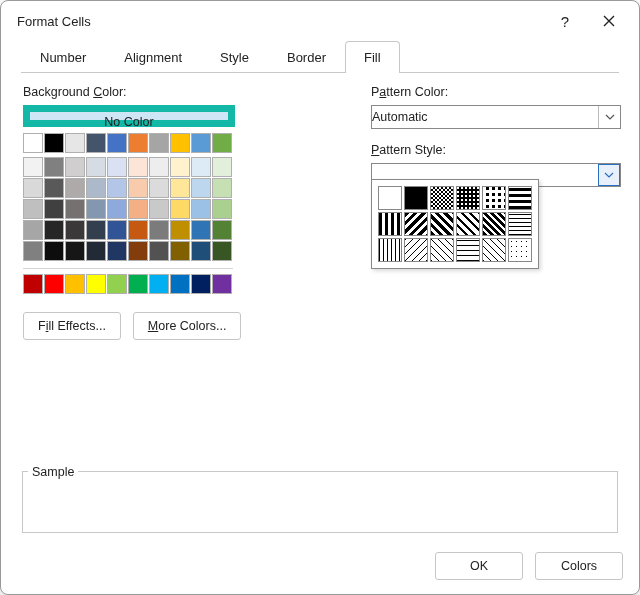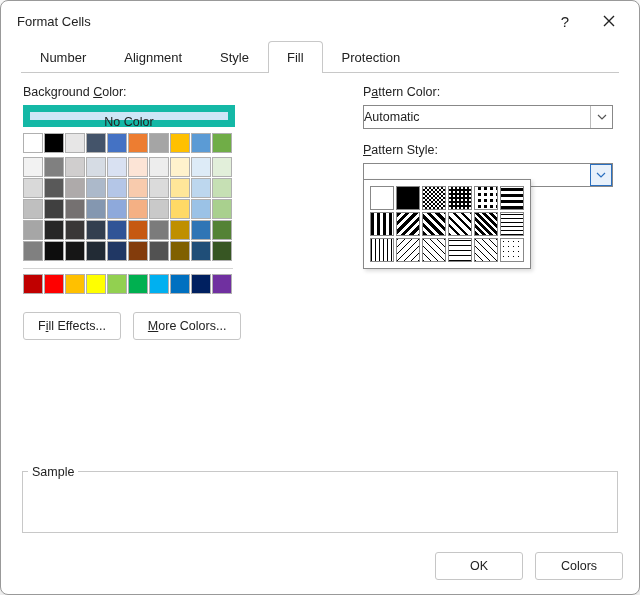--- a/index.html
+++ b/index.html
@@ -51,21 +51,21 @@
   .tab-underline {
     position:absolute; left:20px; right:20px; bottom:0;
     height:1px; background:#c8c8c8; z-index:1;
   }
   .tab.active::after {
     content:""; position:absolute; left:0; right:0; bottom:-1px; height:2px; background:#fff;
   }
 
   .body {
     flex:1; padding: 12px 22px 0 22px;
-    display:flex; gap:28px;
+    display:flex; gap:36px;
   }
   .col { display:flex; flex-direction:column; }
   .left { width: 280px; }
   .right { flex:1; min-width:0; position:relative;margin-left:32px; }
 
   .lbl { font-size:12.5px; margin-bottom:6px; text-decoration: none; }
   .lbl .u { text-decoration: underline; }
 
   .nocolor {
     width: 212px; height: 22px;
@@ -159,22 +159,22 @@
           </svg>
       </span>
     </div>
   </div>
 
   <div class="tabs">
     <div class="tab-underline"></div>
     <div class="tab">Number</div>
     <div class="tab">Alignment</div>
     <div class="tab">Style</div>
+    <div class="tab">Border</div>
     <div class="tab active">Fill</div>
-    <div class="tab">Protection</div>
   </div>
 
   <div class="body">
 
     <div class="col left">
       <div class="lbl">
         <span>Background </span><span class="u">C</span><span>olor:</span>
       </div>
 
       <div class="nocolor">No Color</div>

